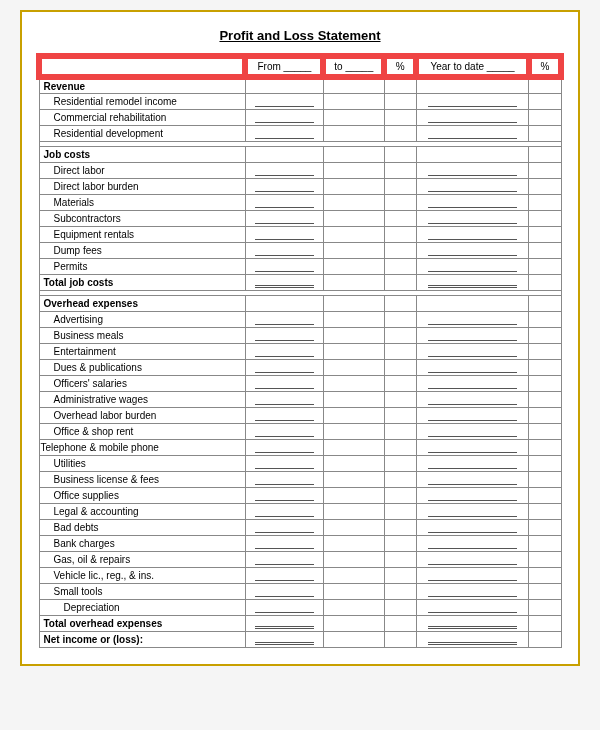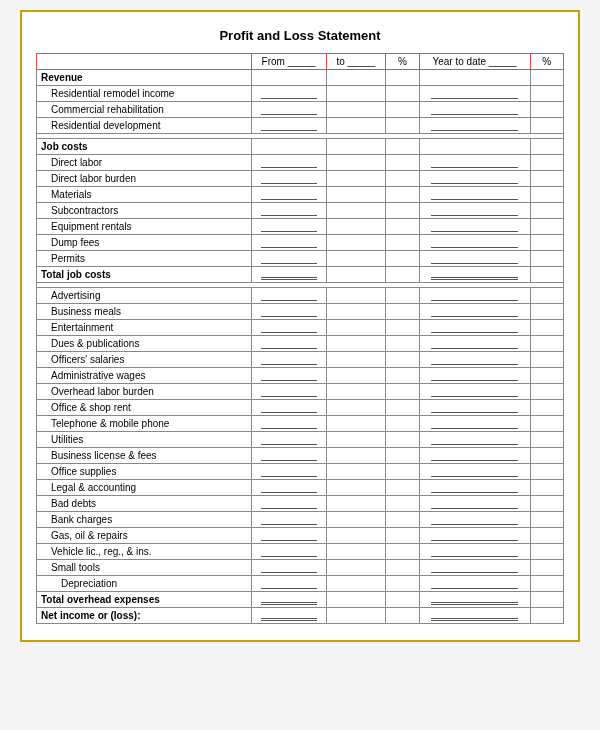--- a/index.html
+++ b/index.html
@@ -18,31 +18,32 @@
       background: #fff;
       border: 2px solid #c8a000;
       width: 560px;
       padding: 16px 14px;
     }
     .page-title {
       text-align: center;
       font-size: 13px;
       font-weight: bold;
       margin-bottom: 10px;
+      text-decoration: underline;
     }
     table {
       width: 100%;
       border-collapse: collapse;
       font-size: 10px;
     }
     table, th, td {
       border: 1px solid #888;
     }
     thead tr th {
-      border: 1px solid #ef4444;
+      border: 6px solid #ef4444;
       padding: 2px 4px;
       font-weight: normal;
       text-align: center;
       font-size: 10px;
       white-space: nowrap;
     }
     td {
       padding: 1px 4px;
       height: 16px;
       vertical-align: middle;
@@ -225,20 +226,28 @@
           <td></td>
           <td></td>
           <td>
             <span style="display:block;border-bottom:1px solid #555;border-top:1px solid #555;width:85%;margin:auto;margin-top:8px;height:3px;"></span>
           </td>
           <td></td>
         </tr>
         <tr>
           <td colspan="6" style="height:5px;border:none;"></td>
         </tr>
+        <tr style="font-weight: bold;">
+          <td style="font-weight: bold;">Overhead expenses</td>
+          <td></td>
+          <td></td>
+          <td></td>
+          <td></td>
+          <td></td>
+        </tr>
         <tr>
           <td style="padding-left: 14px;">Advertising</td>
           <td>
             <span class="underline"></span>
           </td>
           <td></td>
           <td></td>
           <td>
             <span class="underline"></span>
           </td>
@@ -322,21 +331,21 @@
             <span class="underline"></span>
           </td>
           <td></td>
           <td></td>
           <td>
             <span class="underline"></span>
           </td>
           <td></td>
         </tr>
         <tr>
-          <td style="padding-left: 14px;">Telephone &amp; mobile phone</td>
+          <td style="padding-left: 1px;">Telephone &amp; mobile phone</td>
           <td>
             <span class="underline"></span>
           </td>
           <td></td>
           <td></td>
           <td>
             <span class="underline"></span>
           </td>
           <td></td>
         </tr>

